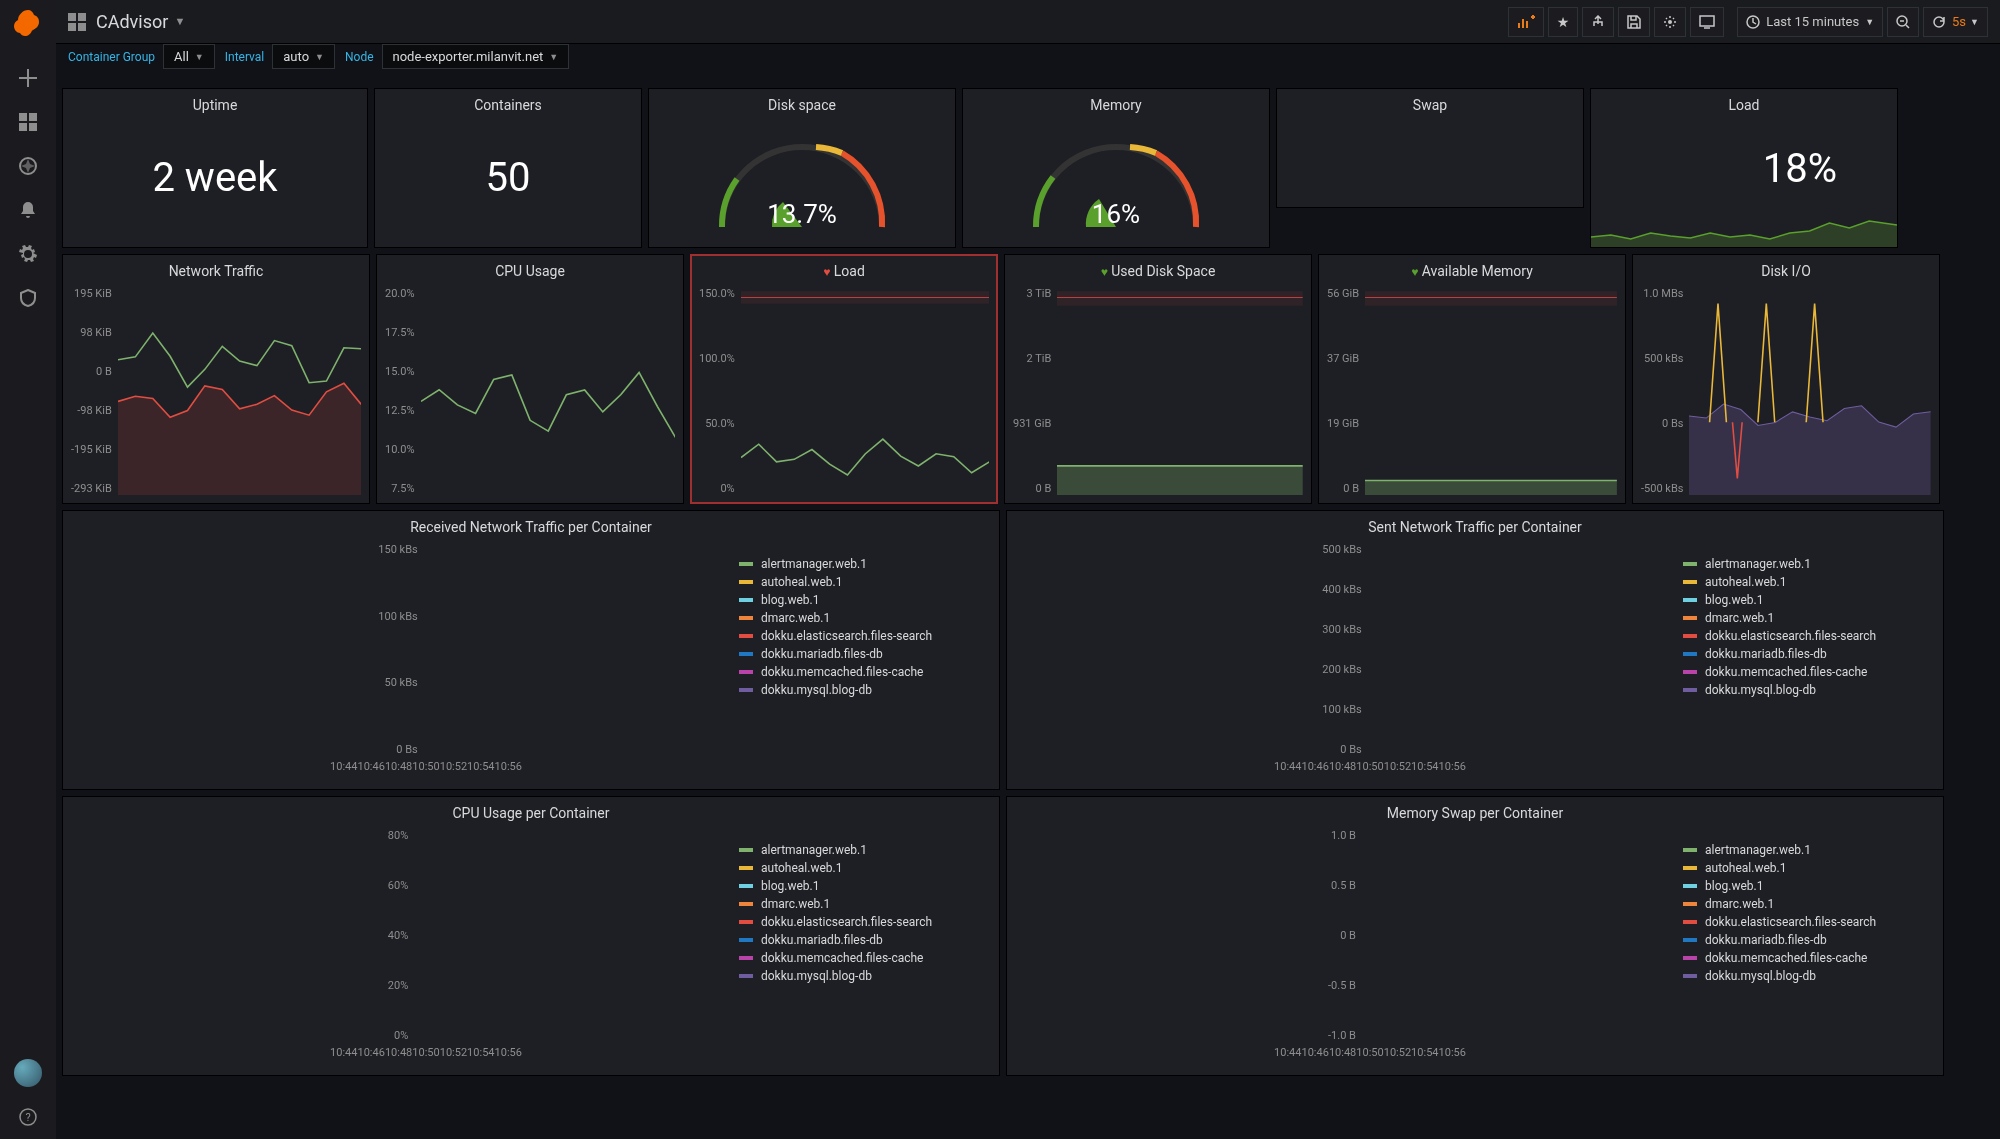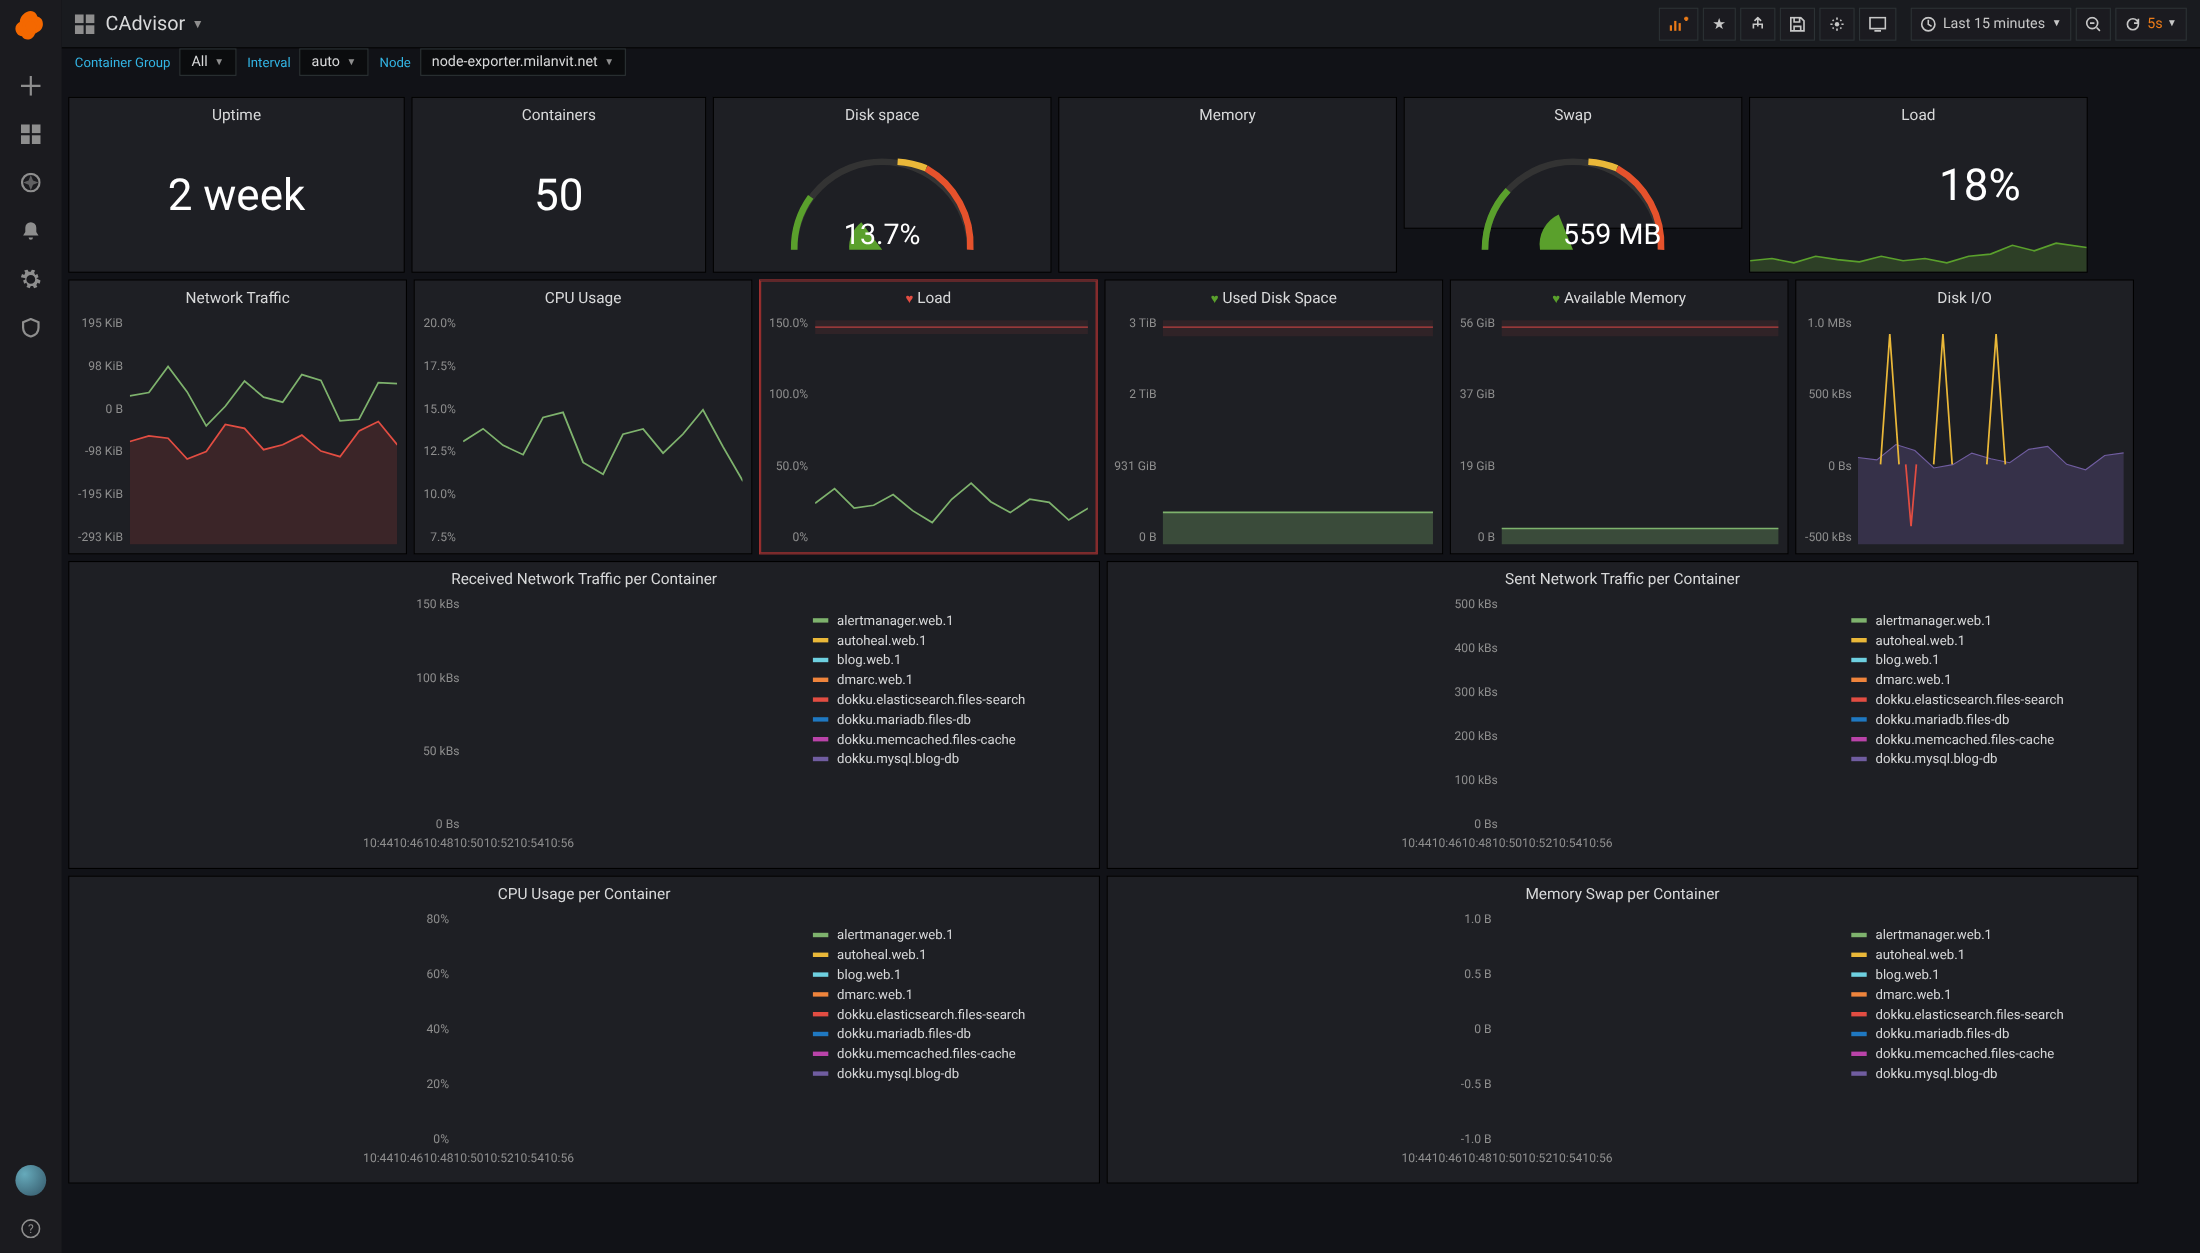--- a/index.html
+++ b/index.html
@@ -289,35 +289,35 @@
             <path d="M145 36 A80 80 0 0 1 185 110" fill="none" stroke="#e6522c" stroke-width="6"></path>
             <path d="M119 30 A80 80 0 0 1 145 36" fill="none" stroke="#eab839" stroke-width="6"></path>
             <path d="M75 110 A30 30 0 0 1 86 85 L105 110 Z" fill="#5aa02c"></path>
           </svg>
           <div class="gauge-val">13.7%</div>
         </div>
           </div>
       </div>
       <div class="panel" style="width:308px;height:160px">
         <div class="title">Memory</div>
+        <div class="singlestat">
+            <div class="gauge-wrap">
+          <svg class="gauge-svg" viewBox="0 0 210 120">
+            <path d="M25 110 A80 80 0 0 1 185 110" fill="none" stroke="#333" stroke-width="6"></path>
+            <path d="M25 110 A80 80 0 0 1 42 60" fill="none" stroke="#5aa02c" stroke-width="6"></path>
+            <path d="M145 36 A80 80 0 0 1 185 110" fill="none" stroke="#e6522c" stroke-width="6"></path>
+            <path d="M119 30 A80 80 0 0 1 145 36" fill="none" stroke="#eab839" stroke-width="6"></path>
+            <path d="M75 110 A30 30 0 0 1 88 82 L105 110 Z" fill="#5aa02c"></path>
+          </svg>
+          <div class="gauge-val">16%</div>
+        </div>
+          </div>
       </div>
       <div class="panel" style="width:308px;height:120px">
         <div class="title">Swap</div>
-        <div class="singlestat">
-            <div class="gauge-wrap swap">
-          <svg class="gauge-svg" viewBox="0 0 210 120">
-            <path d="M25 110 A80 80 0 0 1 185 110" fill="none" stroke="#333" stroke-width="6"></path>
-            <path d="M25 110 A80 80 0 0 1 46 56" fill="none" stroke="#5aa02c" stroke-width="6"></path>
-            <path d="M145 36 A80 80 0 0 1 185 110" fill="none" stroke="#e6522c" stroke-width="6"></path>
-            <path d="M119 30 A80 80 0 0 1 145 36" fill="none" stroke="#eab839" stroke-width="6"></path>
-            <path d="M75 110 A30 30 0 0 1 92 78 L105 110 Z" fill="#5aa02c"></path>
-          </svg>
-          <div class="gauge-val">559 MB</div>
-        </div>
-          </div>
       </div>
       <div class="panel" style="width:308px;height:160px;position:relative">
         <div class="title">Load</div>
         <div class="bigpct">18%</div>
         <div class="spark">
           <svg viewBox="0 0 308 44" preserveAspectRatio="none">
             <path d="M0 34 L20 32 40 36 60 30 80 33 100 35 120 30 140 34 160 32 180 36 200 30 220 28 240 20 260 25 280 18 308 22 L308 44 0 44 Z" fill="rgba(90,160,44,.25)"></path>
             <path d="M0 34 L20 32 40 36 60 30 80 33 100 35 120 30 140 34 160 32 180 36 200 30 220 28 240 20 260 25 280 18 308 22" fill="none" stroke="#5aa02c" stroke-width="1.5"></path>
           </svg>
         </div>

